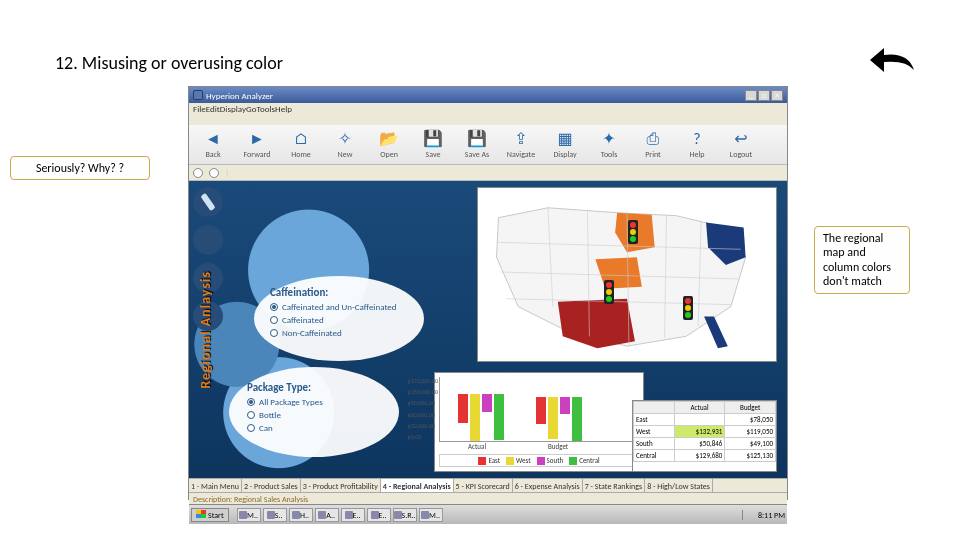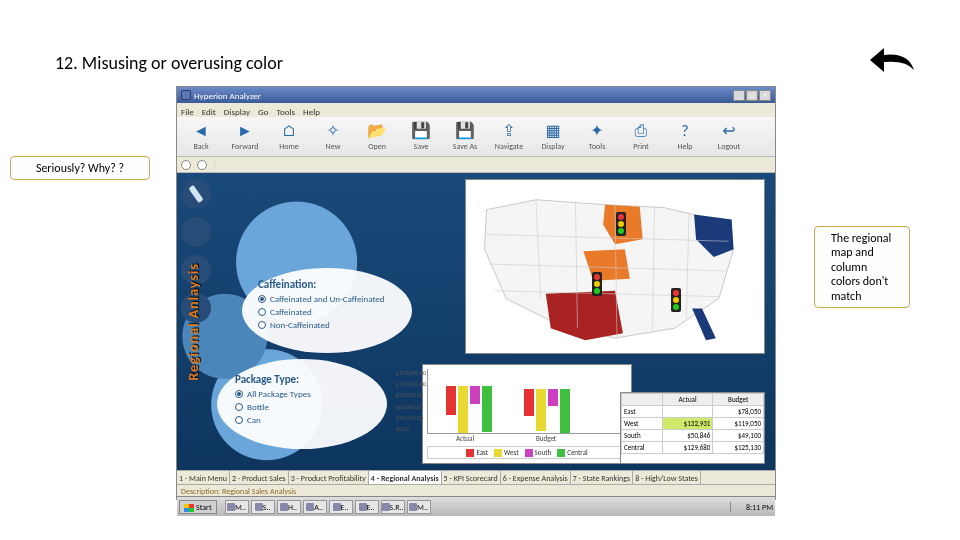--- a/index.html
+++ b/index.html
@@ -1,28 +1,28 @@
 <!DOCTYPE html>
 <html><head>
 <meta charset="utf-8">
 <style>
   *{box-sizing:border-box;margin:0;padding:0;font-family:Calibri,Arial,sans-serif}
   body{width:960px;height:540px;background:#fff;position:relative;overflow:hidden}
   .slide-title{position:absolute;left:55px;top:52px;font-size:18px;color:#000}
   .return-arrow{position:absolute;right:44px;top:42px;width:48px;height:32px}
   .return-arrow svg{width:100%;height:100%}
-  .callout{position:absolute;border:1px solid #c9a94a;background:#fefefe;border-radius:4px;padding:4px 16px;font-size:12px;line-height:1.2}
+  .callout{position:absolute;border:1px solid #c9a94a;background:#fefefe;border-radius:4px;padding:4px 8px;font-size:12px;line-height:1.2}
   .callout-left{left:10px;top:156px;width:140px;text-align:center}
   .callout-right{right:50px;top:226px;width:96px}
-  .app{position:absolute;left:176px;top:86px;width:600px;height:414px;border:1px solid #888;background:#ece9d8;font-size:9px}
+  .app{position:absolute;left:188px;top:86px;width:600px;height:414px;border:1px solid #888;background:#ece9d8;font-size:9px}
   .titlebar{height:16px;background:linear-gradient(#6a8bc8,#3a5a98);display:flex;align-items:center;color:#fff;padding:0 4px;gap:3px}
   .titlebar .tb-ico{width:10px;height:10px;background:#5a78b0;border:1px solid #2a3a6a;border-radius:2px}
   .winbtns{display:flex;gap:1px}
   .winbtn{width:12px;height:11px;background:#d8d8d8;border:1px solid #888;font-size:8px;line-height:9px;text-align:center}
-  .menubar{height:14px;background:#ece9d8;display:flex;gap:8px;padding:0 4px;align-items:flex-end;font-size:9px;color:#333}
+  .menubar{height:22px;background:#ece9d8;display:flex;gap:0;padding:0 4px;align-items:flex-start;font-size:9px;color:#333}
   .toolbar{height:40px;background:linear-gradient(#f7f7f7,#e6e6e6);border-bottom:1px solid #bbb;display:flex;align-items:flex-start;padding:2px 4px;gap:4px}
   .tbtn{display:flex;flex-direction:column;align-items:center;width:40px;color:#555;font-size:8px}
   .tbtn .glyph{width:22px;height:22px;display:flex;align-items:center;justify-content:center;color:#2a6aa8;font-size:16px}
   .subtoolbar{height:16px;background:#ece9d8;border-bottom:1px solid #bbb;display:flex;align-items:center;padding:0 4px;gap:6px;font-size:9px;color:#444}
   .stb-ico{width:10px;height:10px;border:1px solid #888;border-radius:50%;background:#fff}
   .canvas{position:relative;height:297px;background:radial-gradient(circle at 20% 30%,#6aa6d9 0 60px,transparent 61px),radial-gradient(circle at 8% 55%,#4a86b9 0 42px,transparent 43px),radial-gradient(circle at 15% 78%,#6aa6d9 0 55px,transparent 56px),linear-gradient(#1a4a7a,#0d355e)}
   .side-label{position:absolute;left:8px;top:90px;writing-mode:vertical-rl;transform:rotate(180deg);font-weight:bold;color:#e07a1a;font-size:14px;letter-spacing:1px;text-shadow:1px 1px 1px #000}
   .bottle-circle{position:absolute;left:4px;top:6px;width:30px;height:30px;border-radius:50%;background:#274c77;display:flex;align-items:center;justify-content:center}
   .bottle-circle:before{content:"";width:6px;height:18px;background:#cfe3f2;border-radius:2px;transform:rotate(-35deg)}
   .blue-circle{position:absolute;border-radius:50%;background:#274c77}
@@ -56,21 +56,21 @@
   .data-table table{width:100%;border-collapse:collapse}
   .data-table th,.data-table td{border:1px solid #ccc;padding:1px 2px;text-align:right}
   .data-table th{background:#eee;text-align:center;font-weight:normal}
   .data-table td:first-child,.data-table th:first-child{text-align:left}
   .hl{background:#cfe96b}
   .tabbar{height:14px;background:#ece9d8;border-top:1px solid #aaa;display:flex;font-size:8px;color:#333}
   .tabbar .tab{border-right:1px solid #aaa;padding:1px 2px;display:flex;align-items:center}
   .tabbar .tab.active{background:#fff;font-weight:bold}
   .descbar{height:12px;background:#ece9d8;border-top:1px solid #aaa;font-size:8px;color:#8a6a2a;padding:0 4px;display:flex;align-items:center}
   .taskbar{height:20px;background:linear-gradient(#dedede,#b8b8b8);border-top:1px solid #888;display:flex;align-items:center;font-size:8px;padding:0 2px;gap:2px}
-  .startbtn{background:#cfcfcf;border:1px solid #888;padding:1px 4px;display:flex;align-items:flex-end;gap:2px}
+  .startbtn{background:#cfcfcf;border:1px solid #888;padding:1px 4px;display:flex;align-items:flex-start;gap:2px}
   .startbtn:before{content:"";width:10px;height:8px;background:conic-gradient(#e33 0 90deg,#2c2 0 180deg,#38e 0 270deg,#ec0 0)}
   .tray{display:flex;align-items:center;gap:3px}
   .tray-item{border:1px solid #999;background:#e6e6e6;padding:0 1px;width:24px;height:14px;display:flex;align-items:center;justify-content:center;overflow:hidden}
   .tray-item span:first-child{width:8px;height:8px;background:#88a;border-radius:1px;flex-shrink:0}
   .clock{border-left:1px solid #888;padding-left:15px;margin-left:2px}
   .fill{flex:1;display:flex;gap:2px;overflow:hidden}
 </style>
 </head>
 <body>
 

